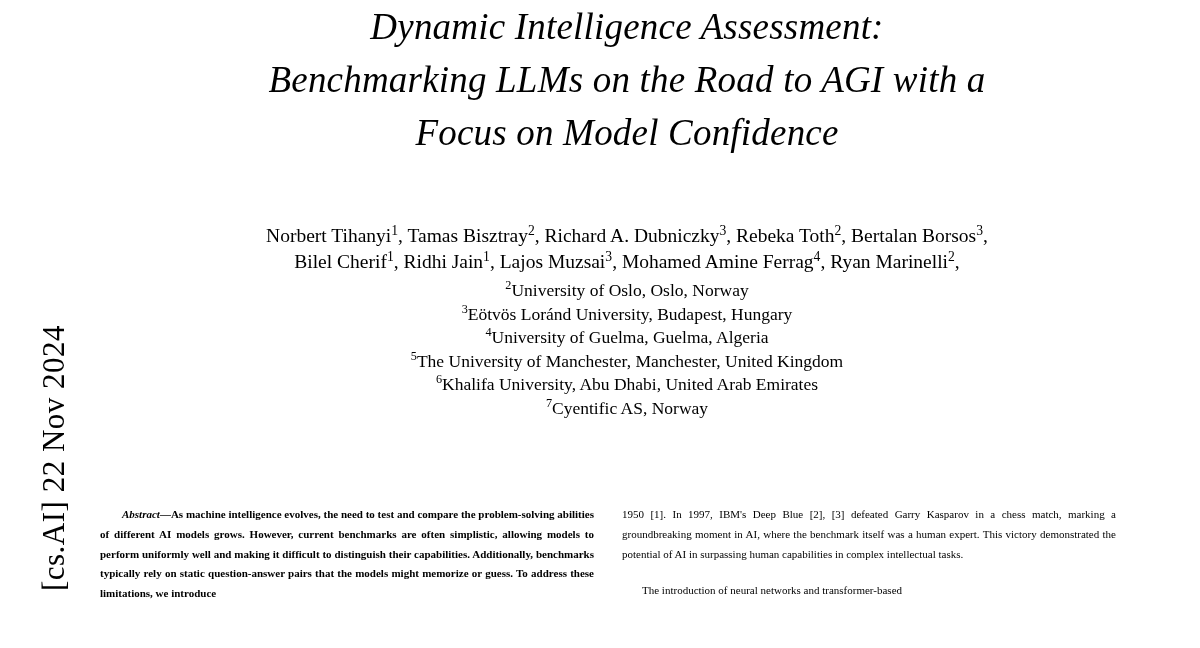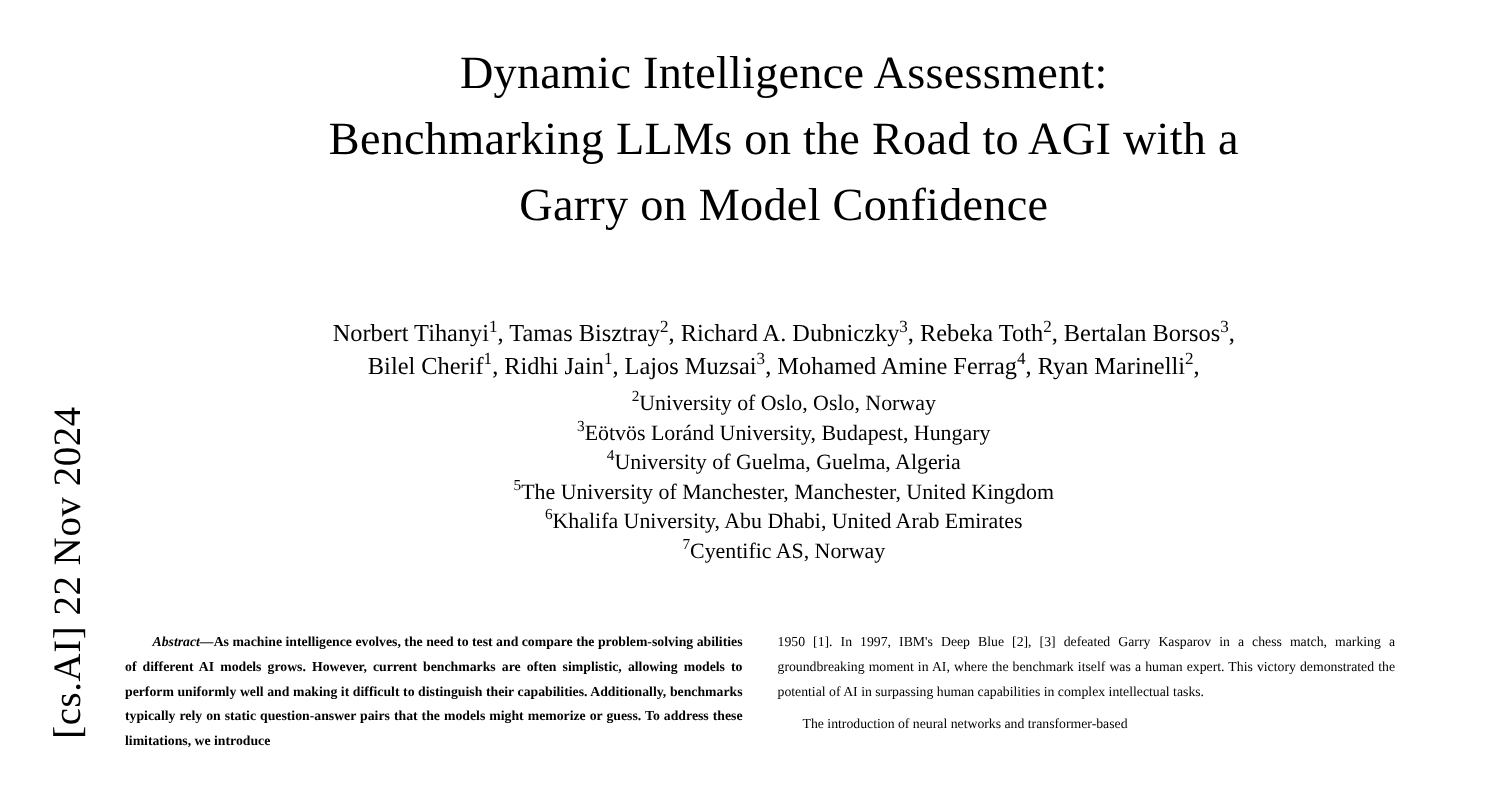--- a/index.html
+++ b/index.html
@@ -44,24 +44,25 @@
     left: 100px;
     right: 46px;
     top: 0;
     bottom: 0;
   }
   .title {
     text-align: center;
     font-family: "Liberation Serif", serif;
     font-size: 37px;
     line-height: 53px;
-    margin: 16px;
-    padding-top: 16px;
+    margin: 0;
+    padding-top: 0;
     font-weight: normal;
     letter-spacing: 0.2px;
+    font-style: italic;
   }
   .authors {
     margin-top: 64px;
     text-align: center;
     font-size: 19.5px;
     line-height: 25.5px;
   }
   .authors .ln {
     display: block;
     white-space: nowrap;
@@ -104,39 +105,39 @@
   }
   .col.left .abs-label {
     font-weight: bold;
     font-style: italic;
   }
   .col.left .indent {
     display: inline-block;
     width: 22px;
   }
   .col.right p + p {
-    margin-top: 6px;
+    margin-top: 17px;
     text-indent: 20px;
   }
 </style>
 </head>
 <body>
 
 <div class="page">
 
   <div class="side-stamp">
     <span class="vtext">[cs.AI]   22 Nov 2024</span>
   </div>
 
   <div class="content">
 
     <h1 class="title">
       <span>Dynamic Intelligence Assessment:</span><br>
       <span>Benchmarking LLMs on the Road to AGI with a</span><br>
-      <span>Garry on Model Confidence</span>
+      <span>Focus on Model Confidence</span>
     </h1>
 
     <div class="authors">
       <span class="ln">Norbert Tihanyi<sup>1</sup>, Tamas Bisztray<sup>2</sup>, Richard A. Dubniczky<sup>3</sup>, Rebeka Toth<sup>2</sup>, Bertalan Borsos<sup>3</sup>,</span>
       <span class="ln">Bilel Cherif<sup>1</sup>, Ridhi Jain<sup>1</sup>, Lajos Muzsai<sup>3</sup>, Mohamed Amine Ferrag<sup>4</sup>, Ryan Marinelli<sup>2</sup>,</span>
     </div>
 
     <div class="affils">
       <span class="ln"><sup>2</sup><span>University of Oslo, Oslo, Norway</span></span>
       <span class="ln"><sup>3</sup><span>Eötvös Loránd University, Budapest, Hungary</span></span>

